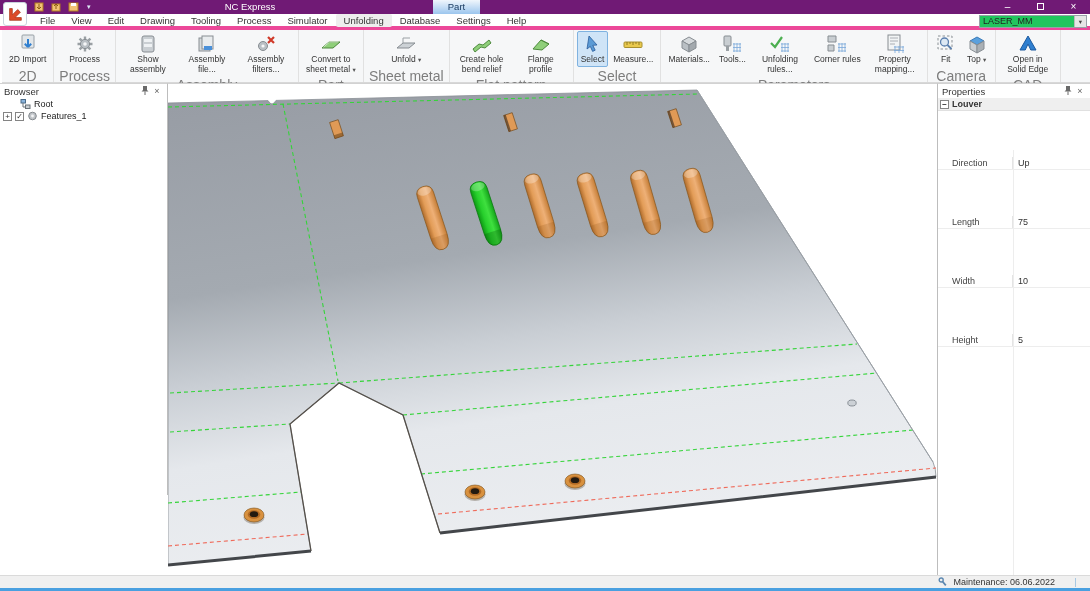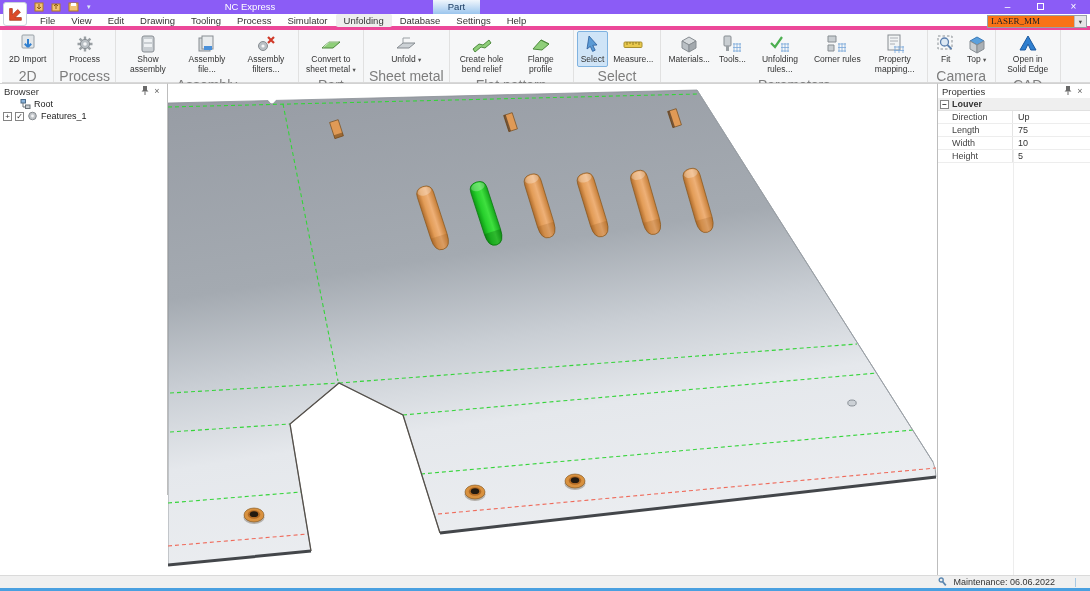--- a/index.html
+++ b/index.html
@@ -1,41 +1,41 @@
 <!DOCTYPE html>
 <html><head>
 <meta charset="utf-8">
 <style>
   * { margin:0; padding:0; box-sizing:border-box; }
   html,body { width:1090px; height:591px; overflow:hidden; background:#fff;
               font-family:"Liberation Sans", sans-serif; -webkit-font-smoothing:antialiased; }
 
   
-  .titlebar { position:absolute; left:0; top:0; width:1090px; height:14px; background:#8b5cf6; }
+  .titlebar { position:absolute; left:0; top:0; width:1090px; height:14px; background:#701a75; }
   .applogo { position:absolute; left:3px; top:2px; width:24px; height:24px; background:#fff;
              border:1px solid #c9d4dd; border-radius:3px; z-index:9; display:flex;
              align-items:center; justify-content:center; }
   .qat { position:absolute; left:33px; top:1px; height:12px; display:flex; gap:4px; align-items:center; }
   .qat-caret { color:#dce9f6; font-size:7px; margin-left:3px; }
   .win-title { position:absolute; left:150px; top:0; width:200px; text-align:center; color:#fff;
                font-size:9.5px; line-height:14px; }
   .doctab { position:absolute; left:433px; top:0; width:47px; height:14px;
             background:linear-gradient(#f0f6fc,#9cc6ee); color:#17395f; font-size:9.5px;
             line-height:14px; text-align:center; }
   .winbtns { position:absolute; right:0; top:0; display:flex; height:14px; }
   .winbtn { width:33px; height:14px; color:#fff; text-align:center; font-size:10px; line-height:13px; }
   .maxbox { display:inline-block; width:7px; height:7px; border:1px solid #fff; margin-top:3px; }
 
   
   .menubar { position:absolute; left:0; top:14px; width:1090px; height:16px; background:#fff;
              border-bottom:4px solid #ec4899; display:flex; align-items:center; padding-left:32px; }
   .menu-item { font-size:9.5px; color:#333; padding:1px 8px; border-radius:2px; }
   .menu-item.active { background:#eeeeee; }
-  .combo { position:absolute; right:3px; top:1px; width:100px; height:13px; border:1px solid #98a0a8;
-           background:#f97316; display:flex; font-size:9px; color:#222;font-family:Liberation Serif, serif; }
+  .combo { position:absolute; right:3px; top:1px; width:108px; height:13px; border:1px solid #98a0a8;
+           background:#22c55e; display:flex; font-size:9px; color:#222; }
   .combo-value { flex:1; line-height:11px; padding:0 3px; overflow:hidden; }
   .combo-btn { width:12px; background:#e6e6e6; border-left:1px solid #bcbcbc; font-size:6.5px;
                line-height:11px; text-align:center; color:#444; }
 
   
   .ribbon { position:absolute; left:2px; top:30px; width:1090px; height:53px; background:#f6f7f8;
             border-bottom:1px solid #d8d8d8; display:flex; align-items:stretch; padding-left:0; }
   .rgroup { display:flex; flex-direction:column; border-right:1px solid #e1e1e1; padding:1px 3px 0; }
   .rbtns { display:flex; flex:1; align-items:flex-start; justify-content:center; gap:1px; }
   .rbtn { display:flex; flex-direction:column; align-items:center; text-align:center; font-size:8.5px;
@@ -58,21 +58,21 @@
   .smbox { width:9px; height:9px; border:1px solid #848484; background:#fff; font-size:8px;
            line-height:7px; text-align:center; color:#333; }
 
   .viewport { position:absolute; left:168px; top:83px; width:769px; height:492px; background:#fff;
               border-top:1px solid #d2d2d2; }
 
   .props { position:absolute; left:937px; top:83px; width:153px; height:544px; background:#fff;
            border-top:1px solid #d2d2d2; border-left:1px solid #bdbdbd; }
   .pgroup { display:flex; align-items:center; height:13px; background:#efefef; font-size:9px;
             font-weight:bold; color:#333; gap:3px; padding-left:2px; border-bottom:1px solid #e0e0e0; }
-  .prow { display:flex; height:13px; font-size:9px; color:#333; border-bottom:1px solid #ededed; }
+  .prow { display:flex; height:13px; font-size:9px; color:#333; border-bottom:1px solid #ededed;margin-top:46px; }
   .pname { width:75px; padding-left:14px; border-right:1px solid #e4e4e4; line-height:12px; color:#444; }
   .pval { flex:1; padding-left:5px; line-height:12px; }
   .vline { position:absolute; left:75px; top:66px; bottom:50px; width:1px; background:#ededed; }
   .props-box { position:absolute; left:3px; right:3px; bottom:3px; height:28px; background:#ededed;
                border:1px solid #a8a8a8; }
 
   
   .statusbar { position:absolute; left:0; top:575px; width:1090px; height:13px; background:#f0f0f0;
                border-top:1px solid #dadada; display:flex; align-items:center; justify-content:flex-end;
                font-size:9px; color:#333; }

